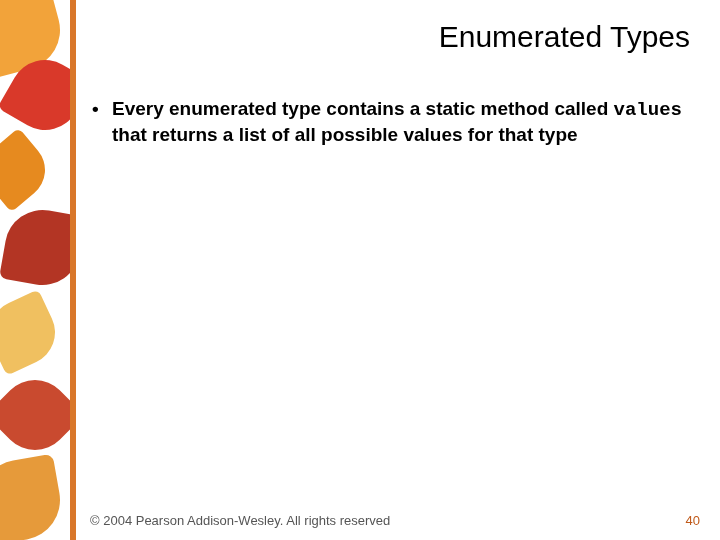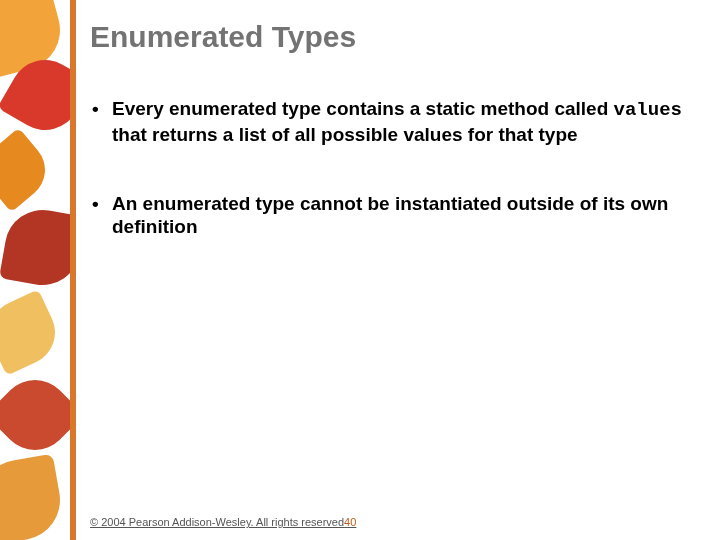--- a/index.html
+++ b/index.html
@@ -40,24 +40,25 @@
     height: 540px;
     background: #d9772a;
   }
   .content {
     position: absolute;
     left: 90px;
     top: 20px;
     width: 600px;
   }
   h1 {
-    color: #737373;
+    color: #000000;
     font-size: 30px;
-    font-weight: bold;
+    font-weight: normal;
     margin: 0 0 28px 0;
+    text-align: right;
   }
   ul {
     list-style: none;
     padding: 0;
     margin: 0;
   }
   li {
     color: #000;
     font-size: 19px;
     font-weight: bold;
@@ -76,24 +77,24 @@
   }
   .code {
     font-family: "Courier New", monospace;
     font-weight: bold;
   }
   .footer {
     position: absolute;
     left: 90px;
     bottom: 12px;
     width: 610px;
-    font-size: 11px;
+    font-size: 13px;
     color: #555;
     display: flex;
-    text-decoration: underline;
+    justify-content: space-between;
   }
   .pagenum {
     color: #c05a1a;
   }
 </style>
 </head>
 <body>
 
 <div class="sidebar">
   <div class="leaf l1"></div>
@@ -105,22 +106,19 @@
   <div class="leaf l7"></div>
 </div>
 <div class="stripe"></div>
 
 <div class="content">
   <h1>Enumerated Types</h1>
   <ul>
     <li>
       <span>Every enumerated type contains a static method called </span><span class="code">values</span><span> that returns a list of all possible values for that type</span><span class="code"></span><span></span>
     </li>
-    <li>
-      <span>An enumerated type cannot be instantiated outside of its own definition</span>
-    </li>
   </ul>
 </div>
 
 <div class="footer">
   <span>© 2004 Pearson Addison-Wesley. All rights reserved</span>
   <span class="pagenum">40</span>
 </div>
 
 </body></html>

